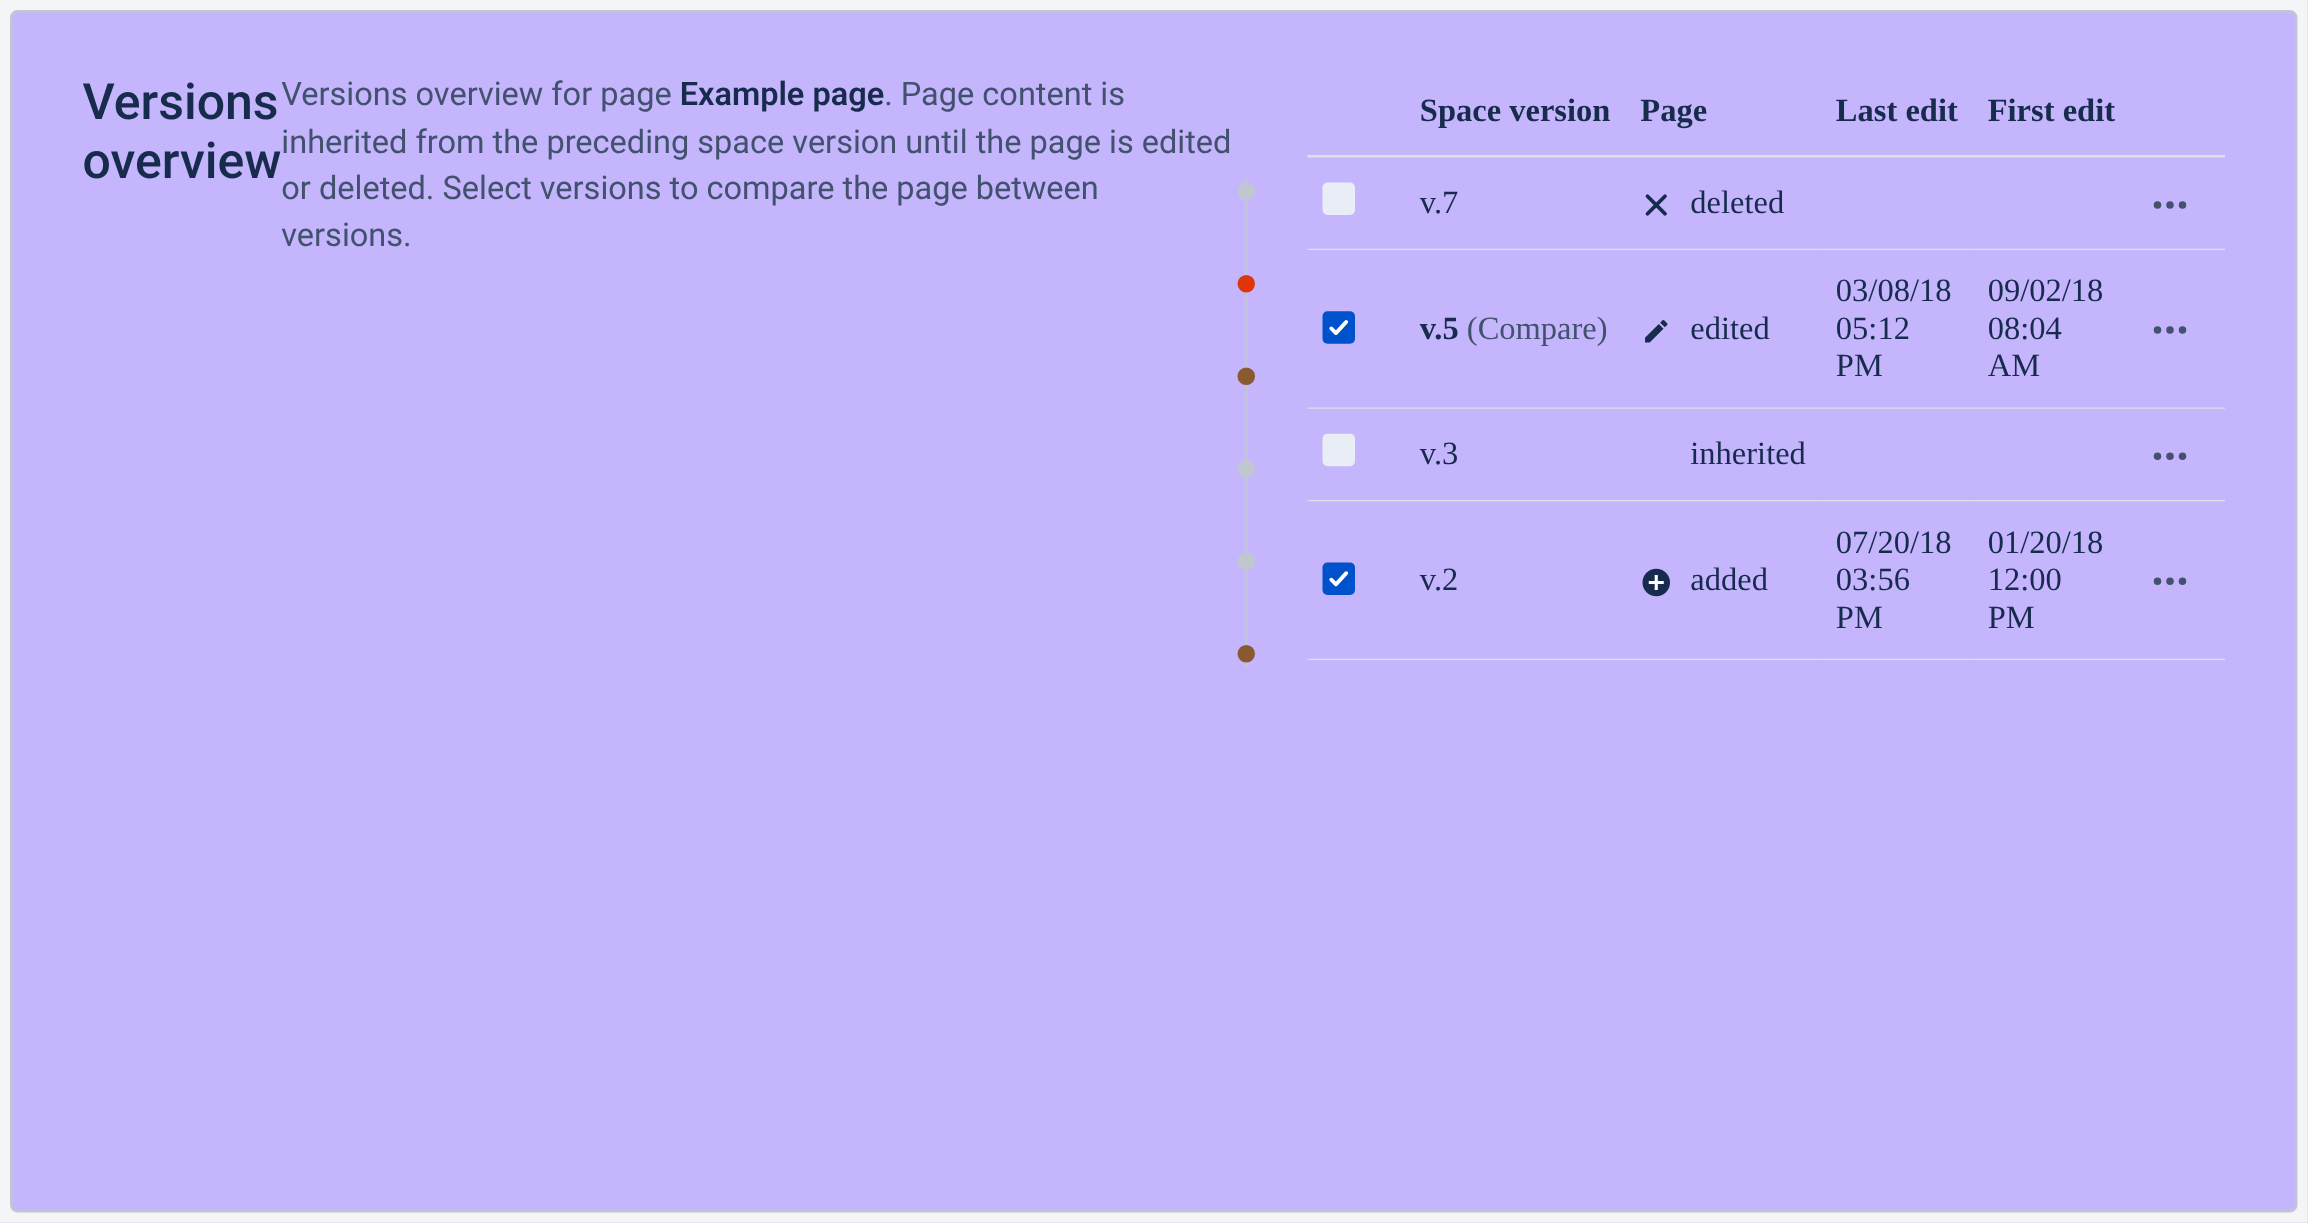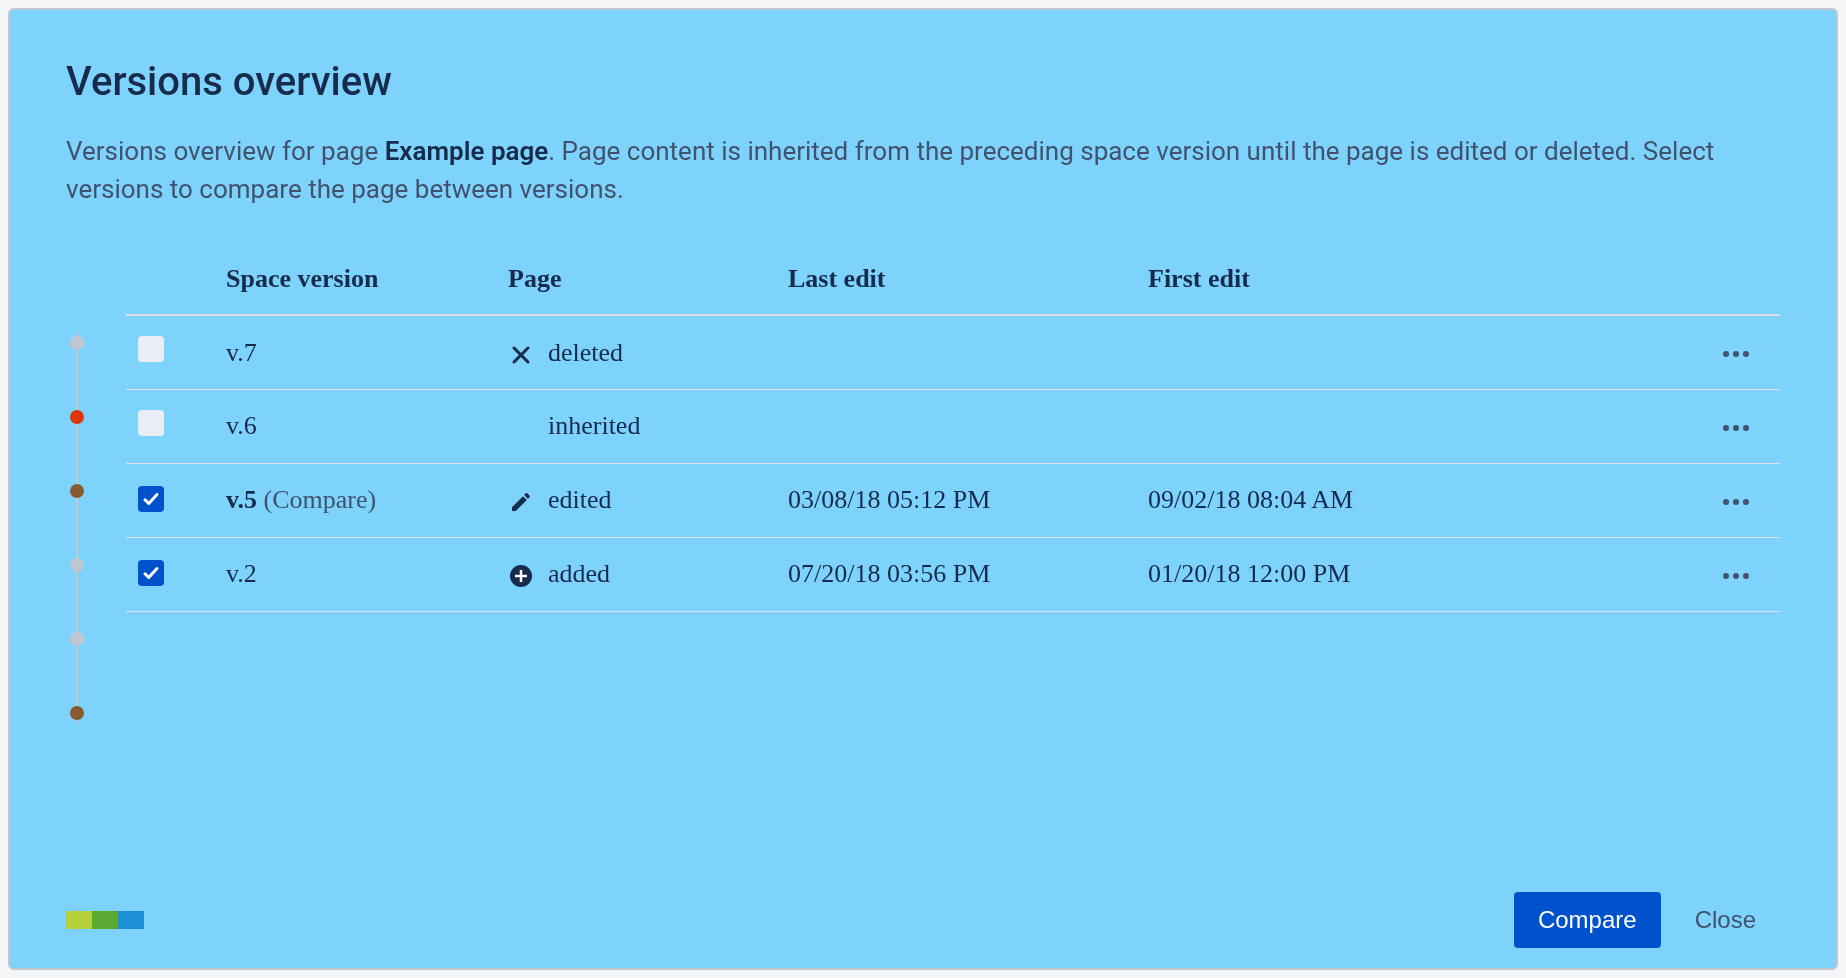--- a/index.html
+++ b/index.html
@@ -9,26 +9,26 @@
     font-family: -apple-system, BlinkMacSystemFont, "Segoe UI", Roboto, Helvetica, Arial, sans-serif;
     background: #f4f5f7;
     color: #172B4D;
   }
   .modal {
     position: absolute;
     top: 8px;
     left: 8px;
     right: 8px;
     bottom: 8px;
-    background: #7dd3fc;
+    background: #c4b5fd;
     border: 2px solid #c1c7d0;
     border-radius: 6px;
-    padding: 48px 56px 20px 56px;
-    display: flex;
-    flex-direction: column;
+    padding: 48px 56px 48px 56px;
+    display: flex;
+    flex-direction: row;
   }
   .title {
     font-size: 40px;
     font-weight: 500;
     color: #172B4D;
     margin-bottom: 28px;
   }
   .description {
     font-size: 26px;
     color: #42526E;
@@ -221,57 +221,57 @@
             <td class="col-first"></td>
             <td class="col-actions"><span class="more-btn">
                 <svg viewBox="0 0 28 10">
                   <circle cx="4" cy="5" r="3" fill="#42526E"></circle>
                   <circle cx="14" cy="5" r="3" fill="#42526E"></circle>
                   <circle cx="24" cy="5" r="3" fill="#42526E"></circle>
                 </svg>
               </span></td>
           </tr>
           <tr>
-            <td class="col-check"><span class="checkbox unchecked"></span></td>
-            <td class="col-version"><span class="version-label">v.6</span></td>
-            <td class="col-page">
-              <div class="page-cell">
-                <span class="page-icon"></span>
-                <span>inherited</span>
-              </div>
-            </td>
-            <td class="col-last"></td>
-            <td class="col-first"></td>
-            <td class="col-actions"><span class="more-btn">
-                <svg viewBox="0 0 28 10">
-                  <circle cx="4" cy="5" r="3" fill="#42526E"></circle>
-                  <circle cx="14" cy="5" r="3" fill="#42526E"></circle>
-                  <circle cx="24" cy="5" r="3" fill="#42526E"></circle>
-                </svg>
-              </span></td>
-          </tr>
-          <tr>
             <td class="col-check"><span class="checkbox checked">
                 <svg viewBox="0 0 24 24" fill="none" stroke="#fff" stroke-width="4" stroke-linecap="round" stroke-linejoin="round">
                   <polyline points="4,13 9,18 20,6"></polyline>
                 </svg>
               </span></td>
             <td class="col-version"><span class="version-label bold">v.5</span><span class="version-sub"> (Compare)</span></td>
             <td class="col-page">
               <div class="page-cell">
                 <span class="page-icon">
                   <svg viewBox="0 0 24 24" fill="#172B4D">
                     <path d="M3 17.25V21h3.75l11.06-11.06-3.75-3.75L3 17.25zM20.71 7.04a1 1 0 0 0 0-1.41l-2.34-2.34a1 1 0 0 0-1.41 0l-1.83 1.83 3.75 3.75 1.83-1.83z"></path>
                   </svg>
                 </span>
                 <span>edited</span>
               </div>
             </td>
             <td class="col-last">03/08/18 05:12 PM</td>
             <td class="col-first">09/02/18 08:04 AM</td>
+            <td class="col-actions"><span class="more-btn">
+                <svg viewBox="0 0 28 10">
+                  <circle cx="4" cy="5" r="3" fill="#42526E"></circle>
+                  <circle cx="14" cy="5" r="3" fill="#42526E"></circle>
+                  <circle cx="24" cy="5" r="3" fill="#42526E"></circle>
+                </svg>
+              </span></td>
+          </tr>
+          <tr>
+            <td class="col-check"><span class="checkbox unchecked"></span></td>
+            <td class="col-version"><span class="version-label">v.3</span></td>
+            <td class="col-page">
+              <div class="page-cell">
+                <span class="page-icon"></span>
+                <span>inherited</span>
+              </div>
+            </td>
+            <td class="col-last"></td>
+            <td class="col-first"></td>
             <td class="col-actions"><span class="more-btn">
                 <svg viewBox="0 0 28 10">
                   <circle cx="4" cy="5" r="3" fill="#42526E"></circle>
                   <circle cx="14" cy="5" r="3" fill="#42526E"></circle>
                   <circle cx="24" cy="5" r="3" fill="#42526E"></circle>
                 </svg>
               </span></td>
           </tr>
           <tr>
             <td class="col-check"><span class="checkbox checked">
@@ -299,25 +299,14 @@
                   <circle cx="4" cy="5" r="3" fill="#42526E"></circle>
                   <circle cx="14" cy="5" r="3" fill="#42526E"></circle>
                   <circle cx="24" cy="5" r="3" fill="#42526E"></circle>
                 </svg>
               </span></td>
           </tr>
         </tbody>
     </table>
   </div>
 
-  <div class="footer">
-    <div class="color-bars" id="colorBars">
-        <div style="background: rgb(184, 207, 60);"></div>
-        <div style="background: rgb(90, 169, 51);"></div>
-        <div style="background: rgb(28, 144, 212);"></div>
-      </div>
-    <div class="btns">
-      <button class="btn btn-primary">Compare</button>
-      <button class="btn btn-subtle">Close</button>
-    </div>
-  </div>
 
 </div>
 
 </body></html>

